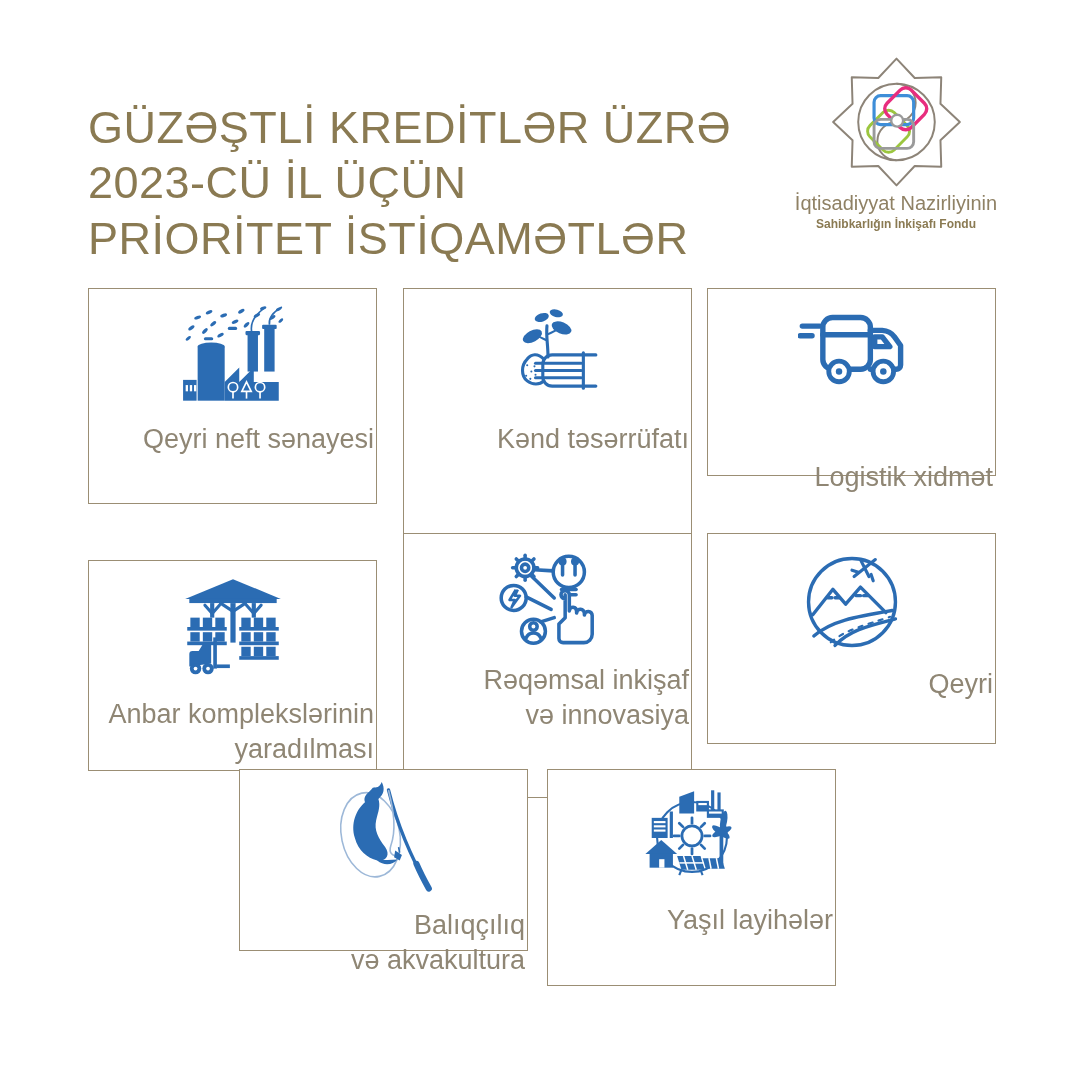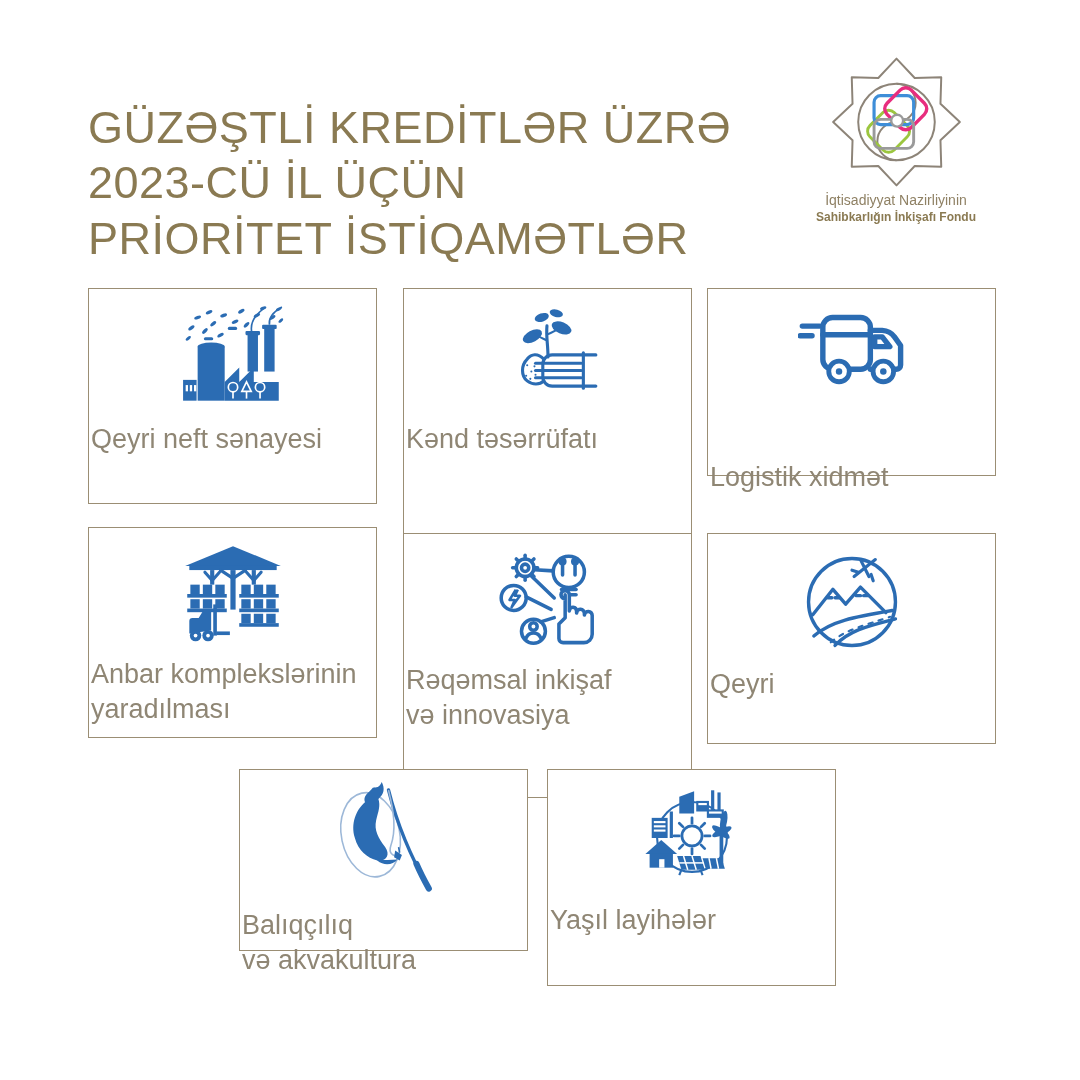--- a/index.html
+++ b/index.html
@@ -10,39 +10,39 @@
   }
   .title{
     position:absolute;left:88px;top:70px;
     font-size:45px;font-weight:400;line-height:1.23;
     color:#8a7a52;letter-spacing:.5px;
   }
   .title span{display:block;}
 
   .logo{position:absolute;left:786px;top:56px;width:220px;text-align:center;}
   .logo svg{display:block;margin:0 auto;}
-  .org-line1{font-size:14px;color:#8f8164;margin-top:4px;}
+  .org-line1{font-size:20px;color:#8f8164;margin-top:4px;}
   .org-line2{font-size:12px;font-weight:700;color:#8a7a52;margin-top:2px;}
 
   .card{
     position:absolute;box-sizing:border-box;background:#fff;
     border:1.6px solid #9b8e74;
     display:flex;flex-direction:column;align-items:center;
   }
   .card .icon{margin-top:13px;height:110px;display:flex;align-items:center;justify-content:center;}
   .card .label{
     margin-top:10px;width:100%;padding:0 2px;box-sizing:border-box;
-    font-size:27px;color:#8f8674;text-align:left;line-height:1.28;
+    font-size:27px;color:#8f8674;text-align:right;line-height:1.28;
   }
   .card .label span{display:block;}
 
   #card-0{left:88px; top:288px;width:289px;height:216px;}
   #card-1{left:403px;top:288px;width:289px;height:276px;}
   #card-2{left:707px;top:288px;width:289px;height:188px;gap:48px;}
-  #card-3{left:88px; top:527px;width:289px;height:211px;}
+  #card-3{left:88px; top:560px;width:289px;height:211px;gap:7px;}
   #card-4{left:403px;top:533px;width:289px;height:265px;}
   #card-5{left:707px;top:533px;width:289px;height:211px;}
   #card-6{left:239px;top:769px;width:289px;height:182px;}
   #card-7{left:547px;top:769px;width:289px;height:217px;}
 
   #card-6 .icon{margin-top:6px;height:122px;}
   #card-3 .icon, #card-4 .icon{height:106px;}
 </style>
 </head>
 <body>

